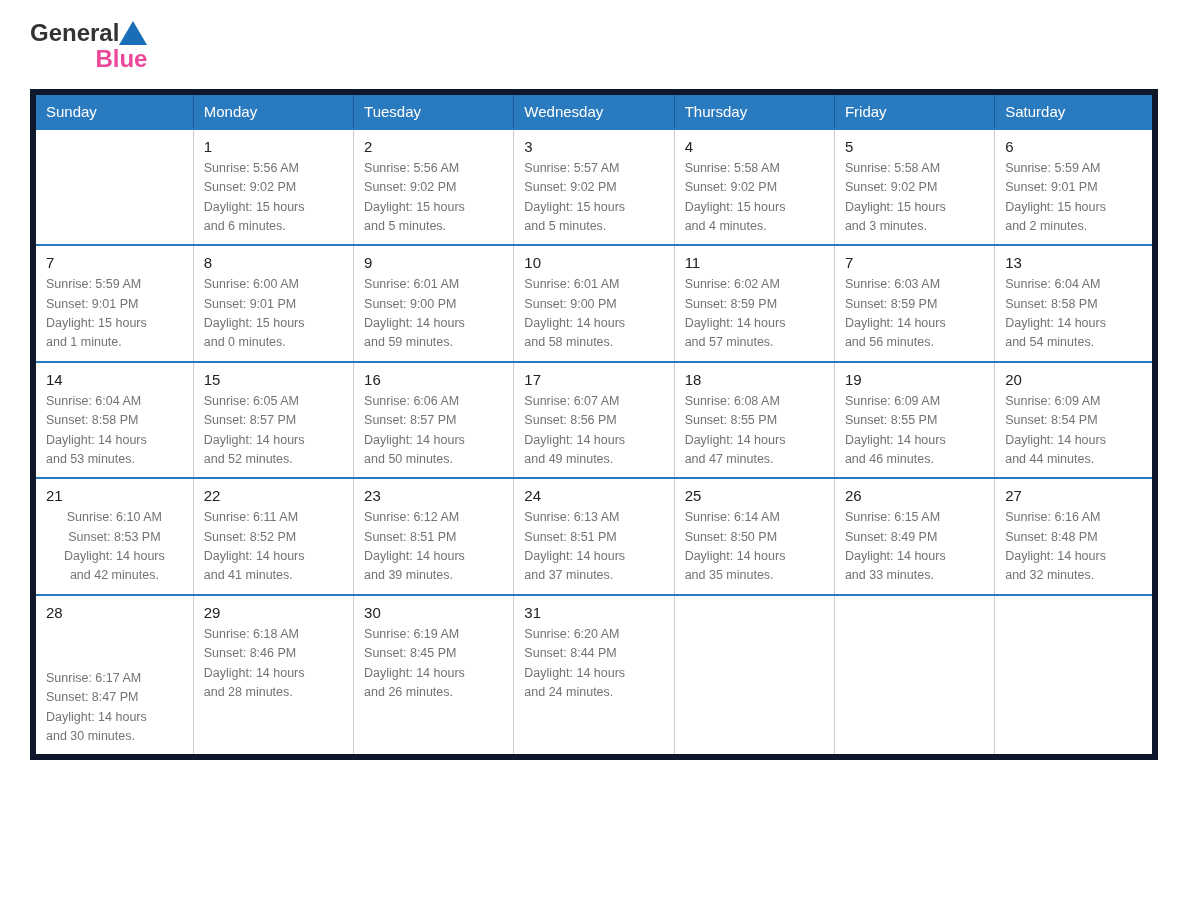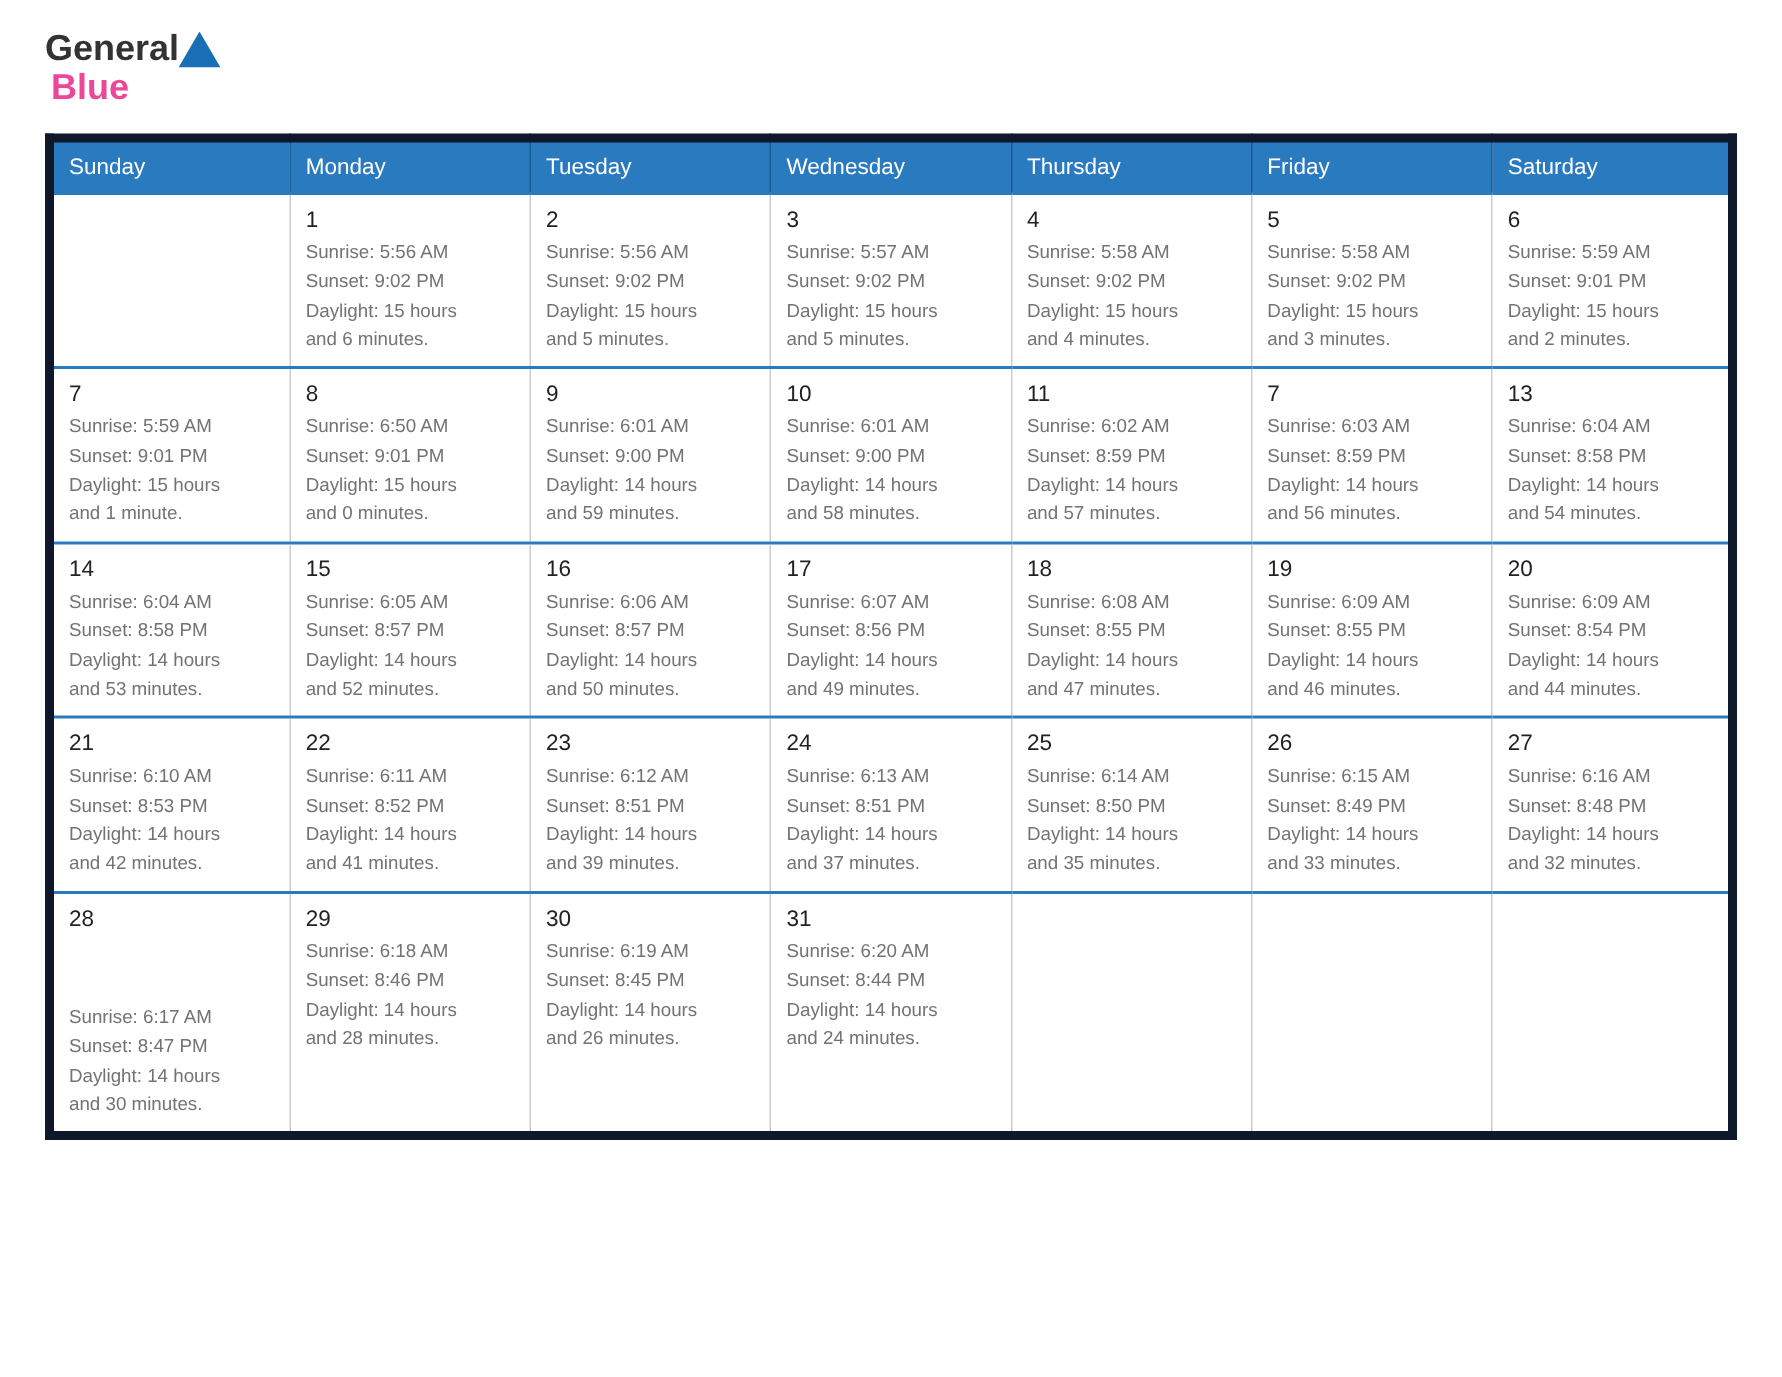--- a/index.html
+++ b/index.html
@@ -8,20 +8,21 @@
       background: #fff;
       padding: 20px 30px;
       width: 1188px;
       min-height: 918px;
     }
     .header {
       display: flex;
       justify-content: space-between;
       align-items: flex-start;
       margin-bottom: 16px;
+      text-align: right;
     }
     .logo {
       display: flex;
       align-items: center;
       gap: 0;
     }
     .title-block {
       text-align: right;
     }
     .month-title {
@@ -159,21 +160,21 @@
       <tr class="week-row">
         <td>
           <span class="day-number">7</span>
           <div class="day-info" style="white-space: pre-line;">Sunrise: 5:59 AM
 Sunset: 9:01 PM
 Daylight: 15 hours
 and 1 minute.</div>
         </td>
         <td>
           <span class="day-number">8</span>
-          <div class="day-info" style="white-space: pre-line;">Sunrise: 6:50 AM
+          <div class="day-info" style="white-space: pre-line;">Sunrise: 6:00 AM
 Sunset: 9:01 PM
 Daylight: 15 hours
 and 0 minutes.</div>
         </td>
         <td>
           <span class="day-number">9</span>
           <div class="day-info" style="white-space: pre-line;">Sunrise: 6:01 AM
 Sunset: 9:00 PM
 Daylight: 14 hours
 and 59 minutes.</div>
@@ -254,21 +255,21 @@
           <span class="day-number">20</span>
           <div class="day-info" style="white-space: pre-line;">Sunrise: 6:09 AM
 Sunset: 8:54 PM
 Daylight: 14 hours
 and 44 minutes.</div>
         </td>
       </tr>
       <tr class="week-row">
         <td>
           <span class="day-number">21</span>
-          <div class="day-info" style="white-space: pre-line;">Sunrise: 6:10 AM
+          <div class="day-info" style="white-space: pre-line; text-align: center;">Sunrise: 6:10 AM
 Sunset: 8:53 PM
 Daylight: 14 hours
 and 42 minutes.</div>
         </td>
         <td>
           <span class="day-number">22</span>
           <div class="day-info" style="white-space: pre-line;">Sunrise: 6:11 AM
 Sunset: 8:52 PM
 Daylight: 14 hours
 and 41 minutes.</div>

